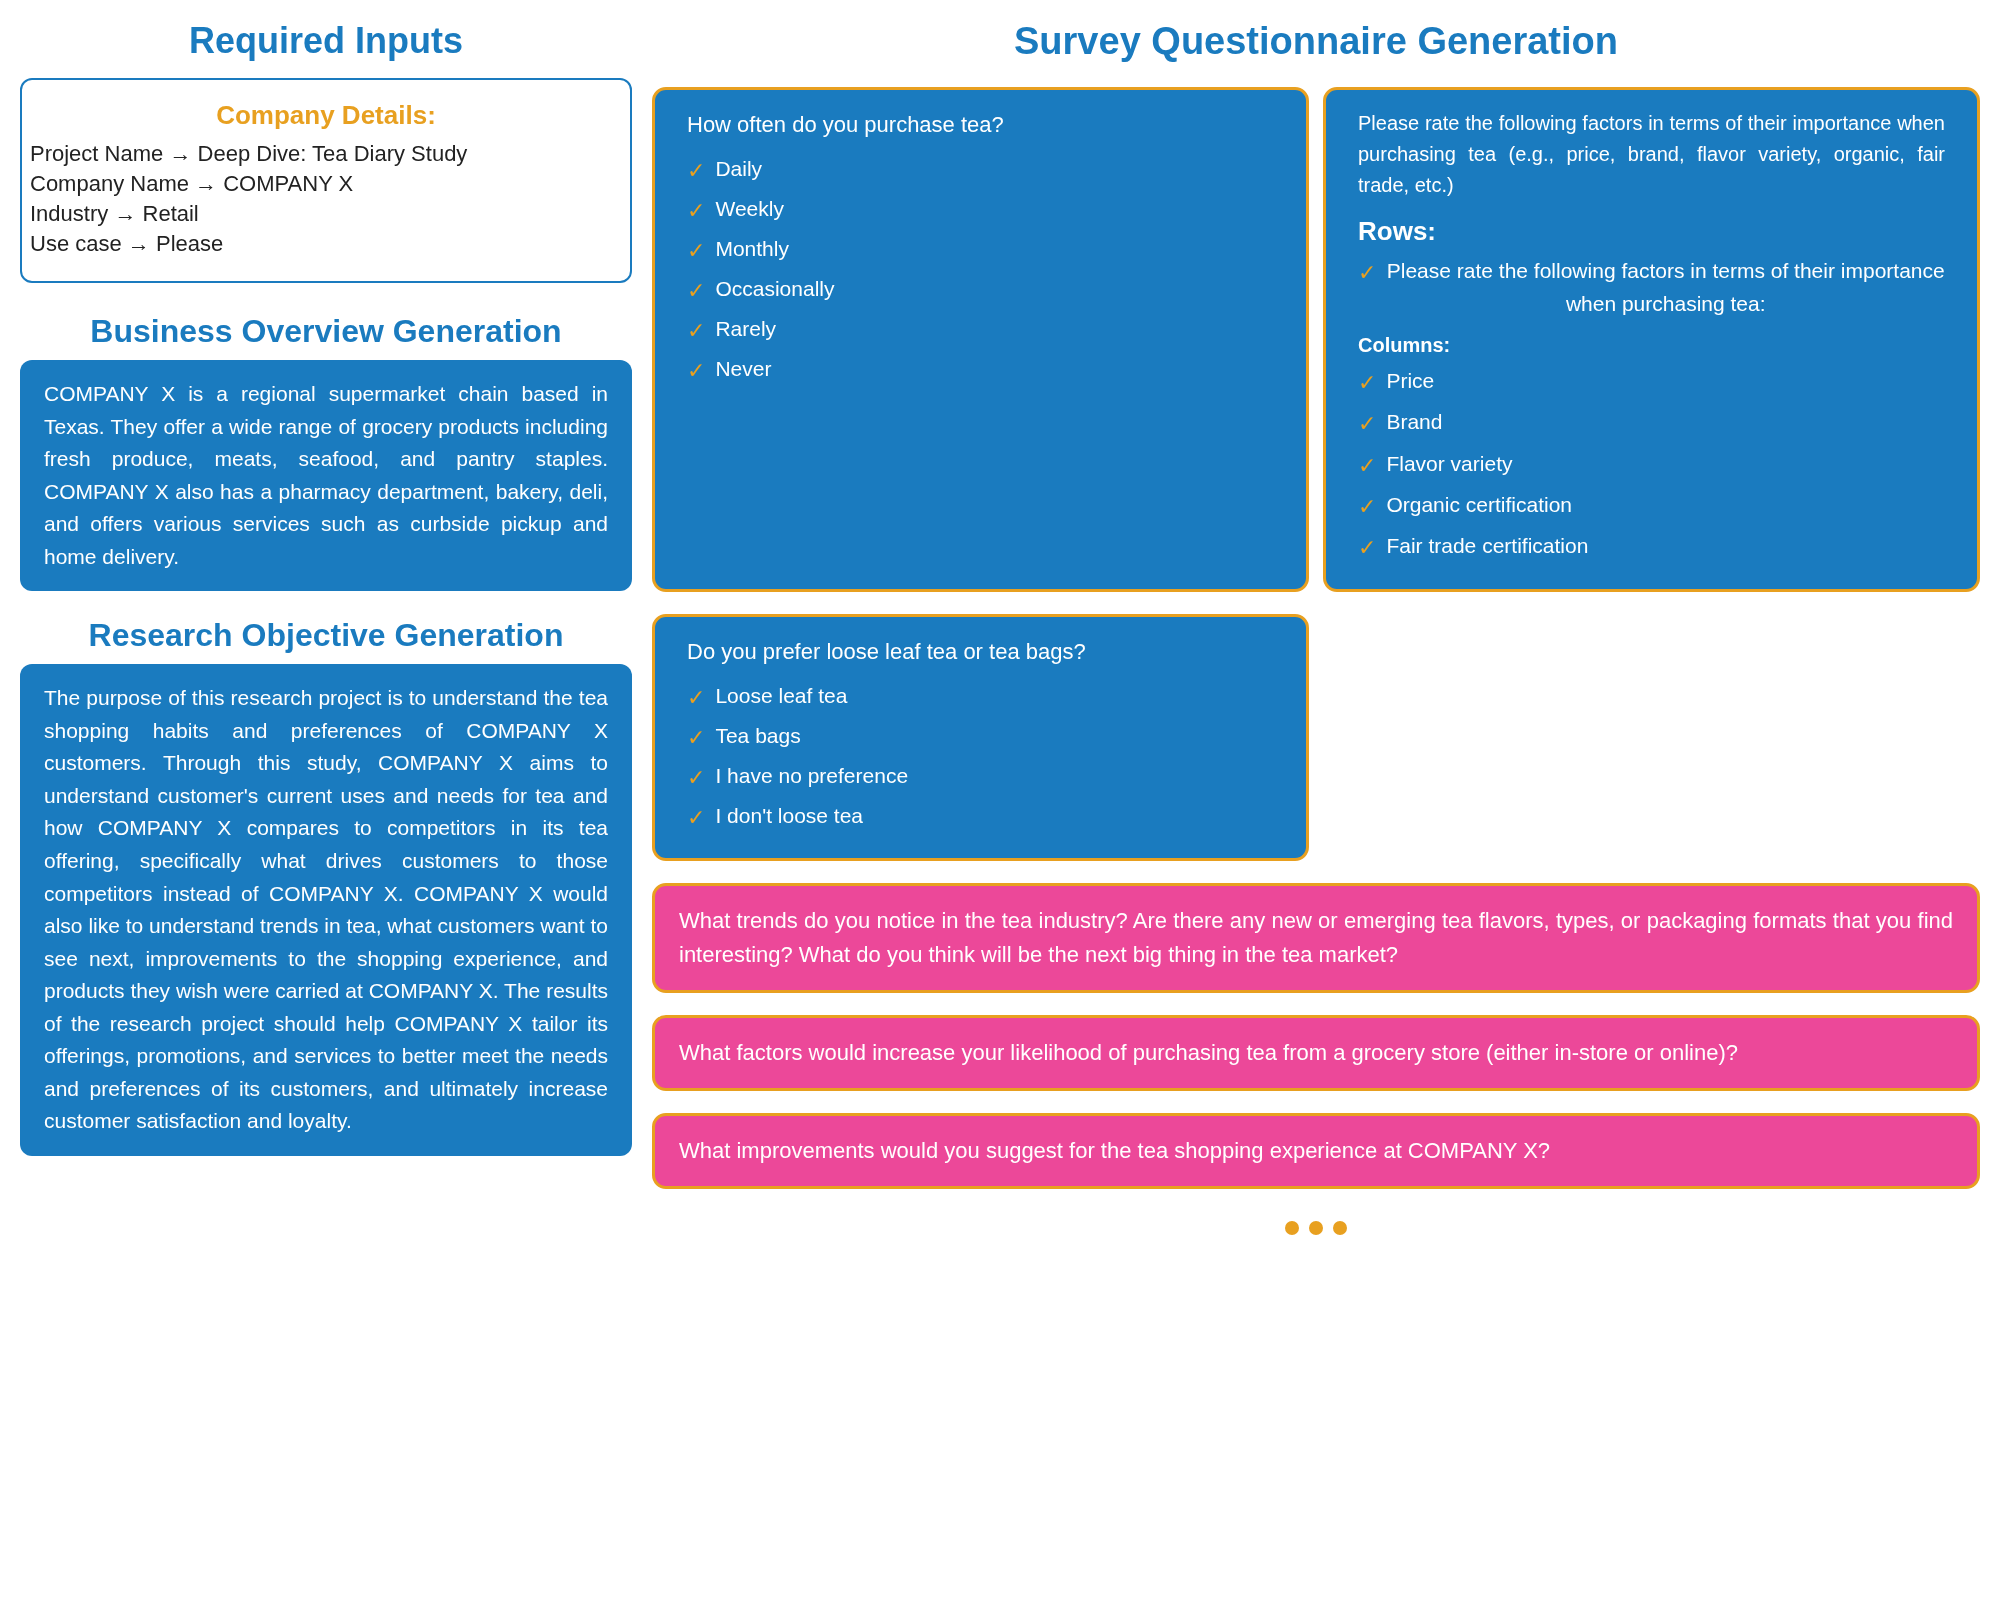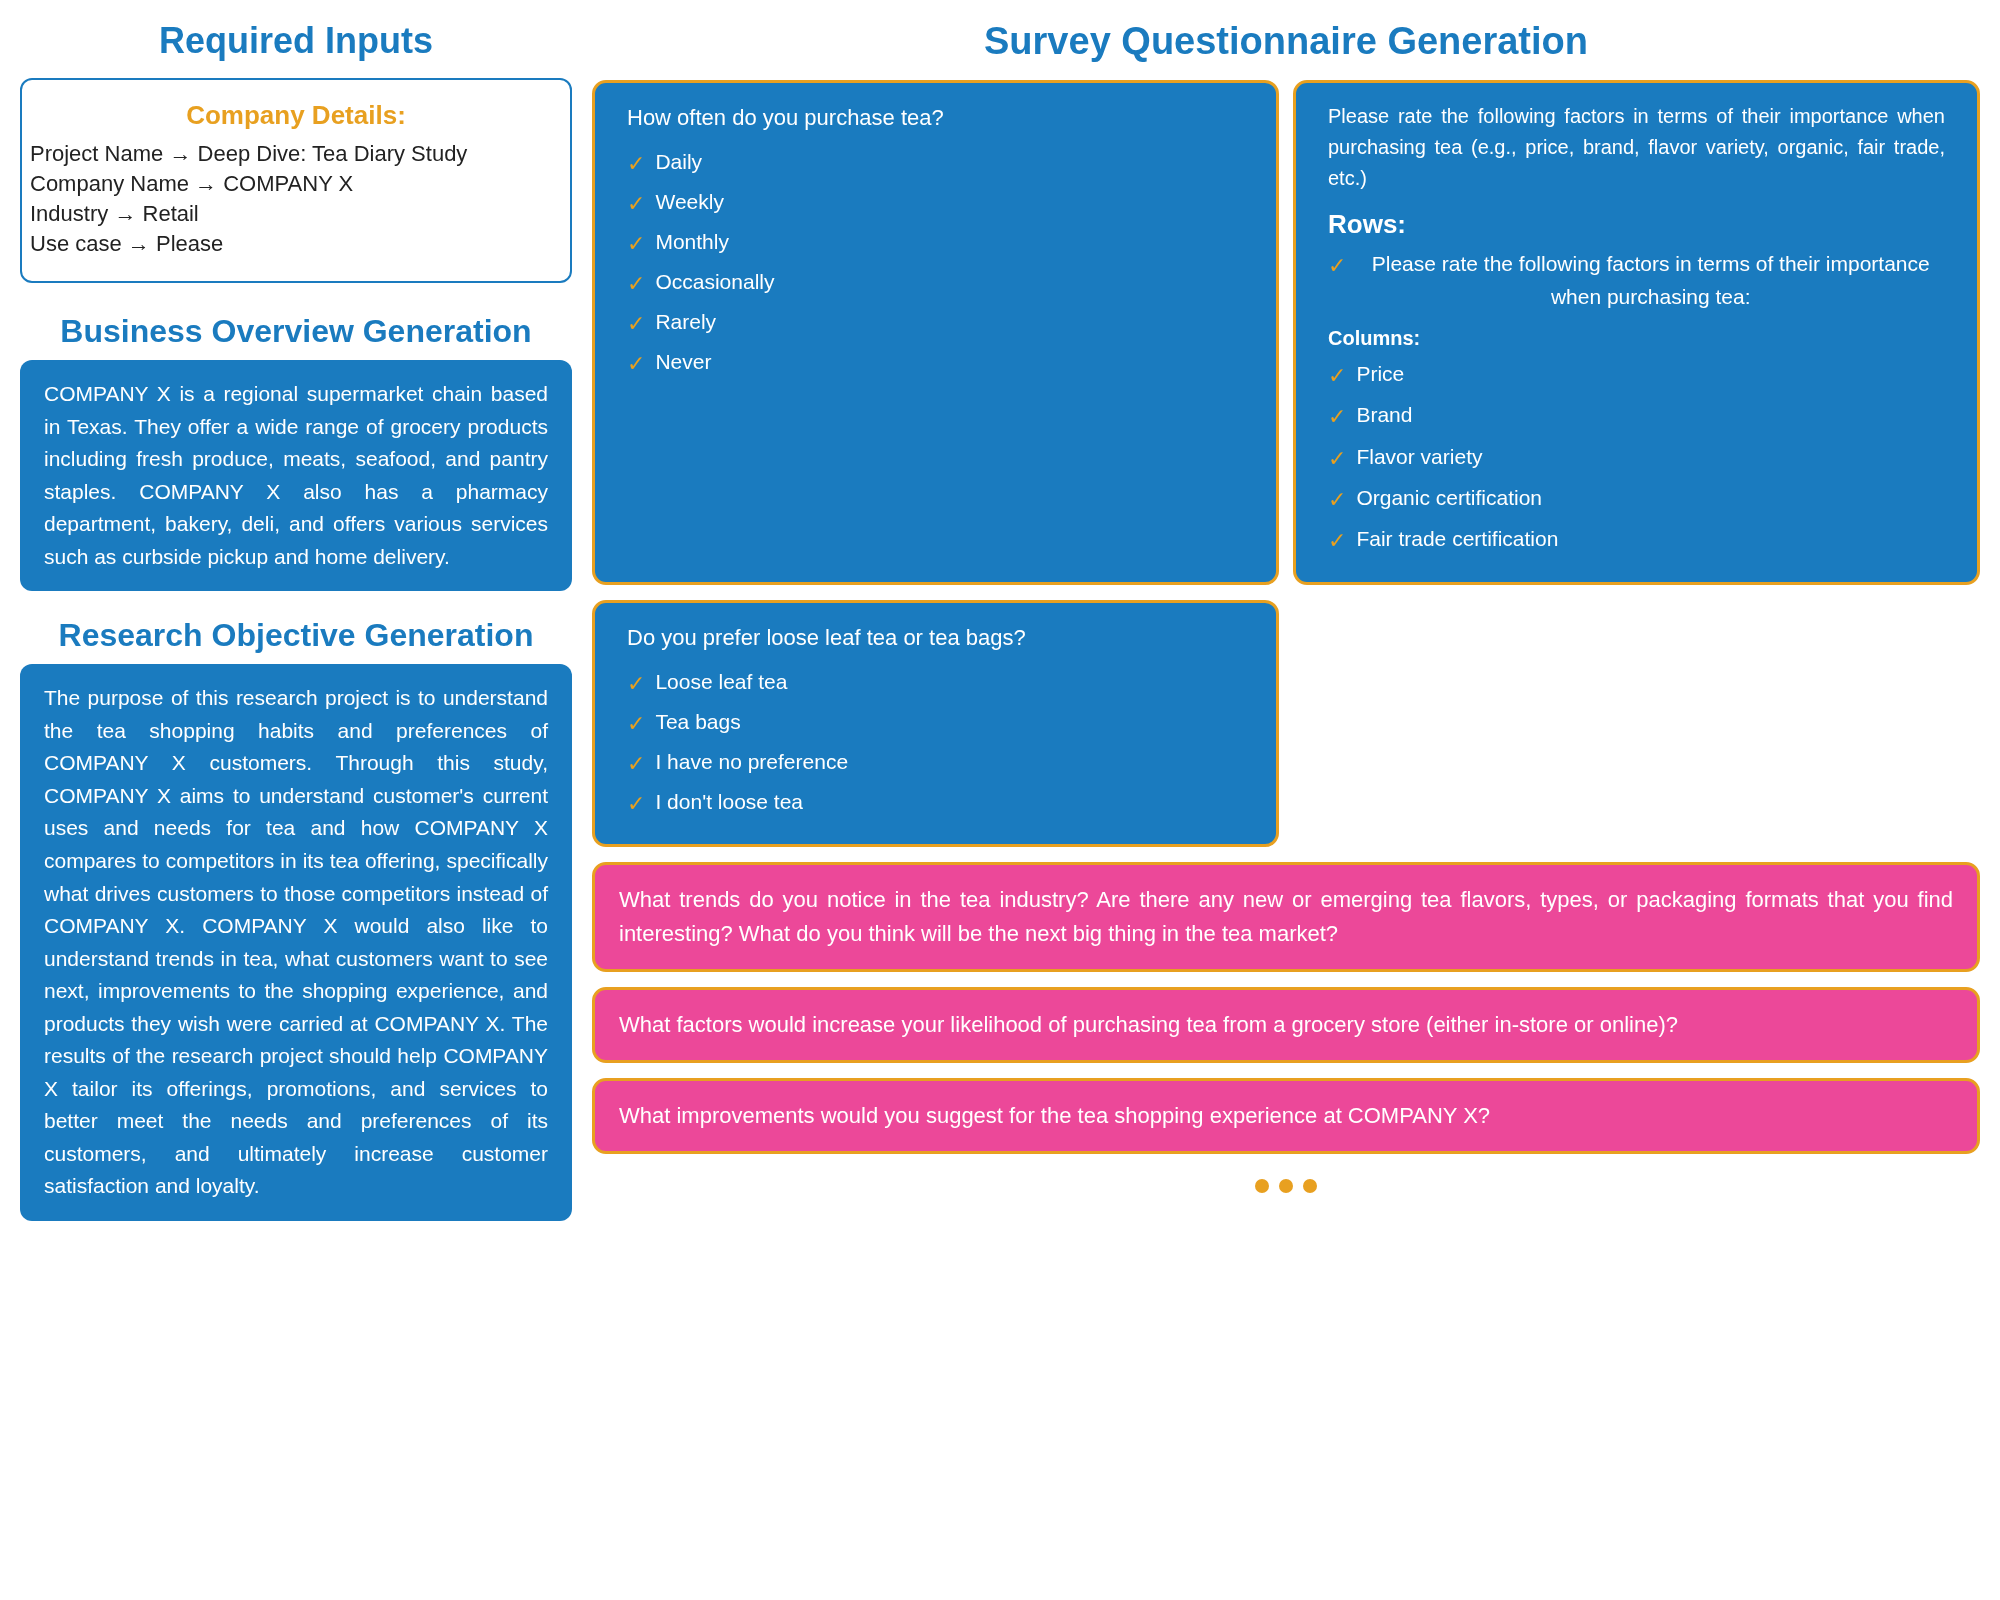--- a/index.html
+++ b/index.html
@@ -14,21 +14,21 @@
     .main-container {
       display: flex;
       flex-direction: row;
       width: 100%;
       min-height: 1600px;
       padding: 20px;
       gap: 20px;
     }
     
     .left-panel {
-      width: 552px;
+      width: 612px;
       flex-shrink: 0;
       display: flex;
       flex-direction: column;
       gap: 0px;
     }
     .left-title {
       text-align: center;
       color: #1a7bbf;
       font-size: 36px;
       font-weight: bold;
@@ -72,21 +72,21 @@
       font-size: 21px;
       text-align: justify;
       line-height: 1.55;
       margin-bottom: 16px;
     }
     
     .right-panel {
       flex: 1;
       display: flex;
       flex-direction: column;
-      gap: 1px;
+      gap: 8px;
     }
     .right-title {
       text-align: center;
       color: #1a7bbf;
       font-size: 38px;
       font-weight: bold;
       margin-bottom: 16px;
     }
     .survey-grid {
       display: grid;

